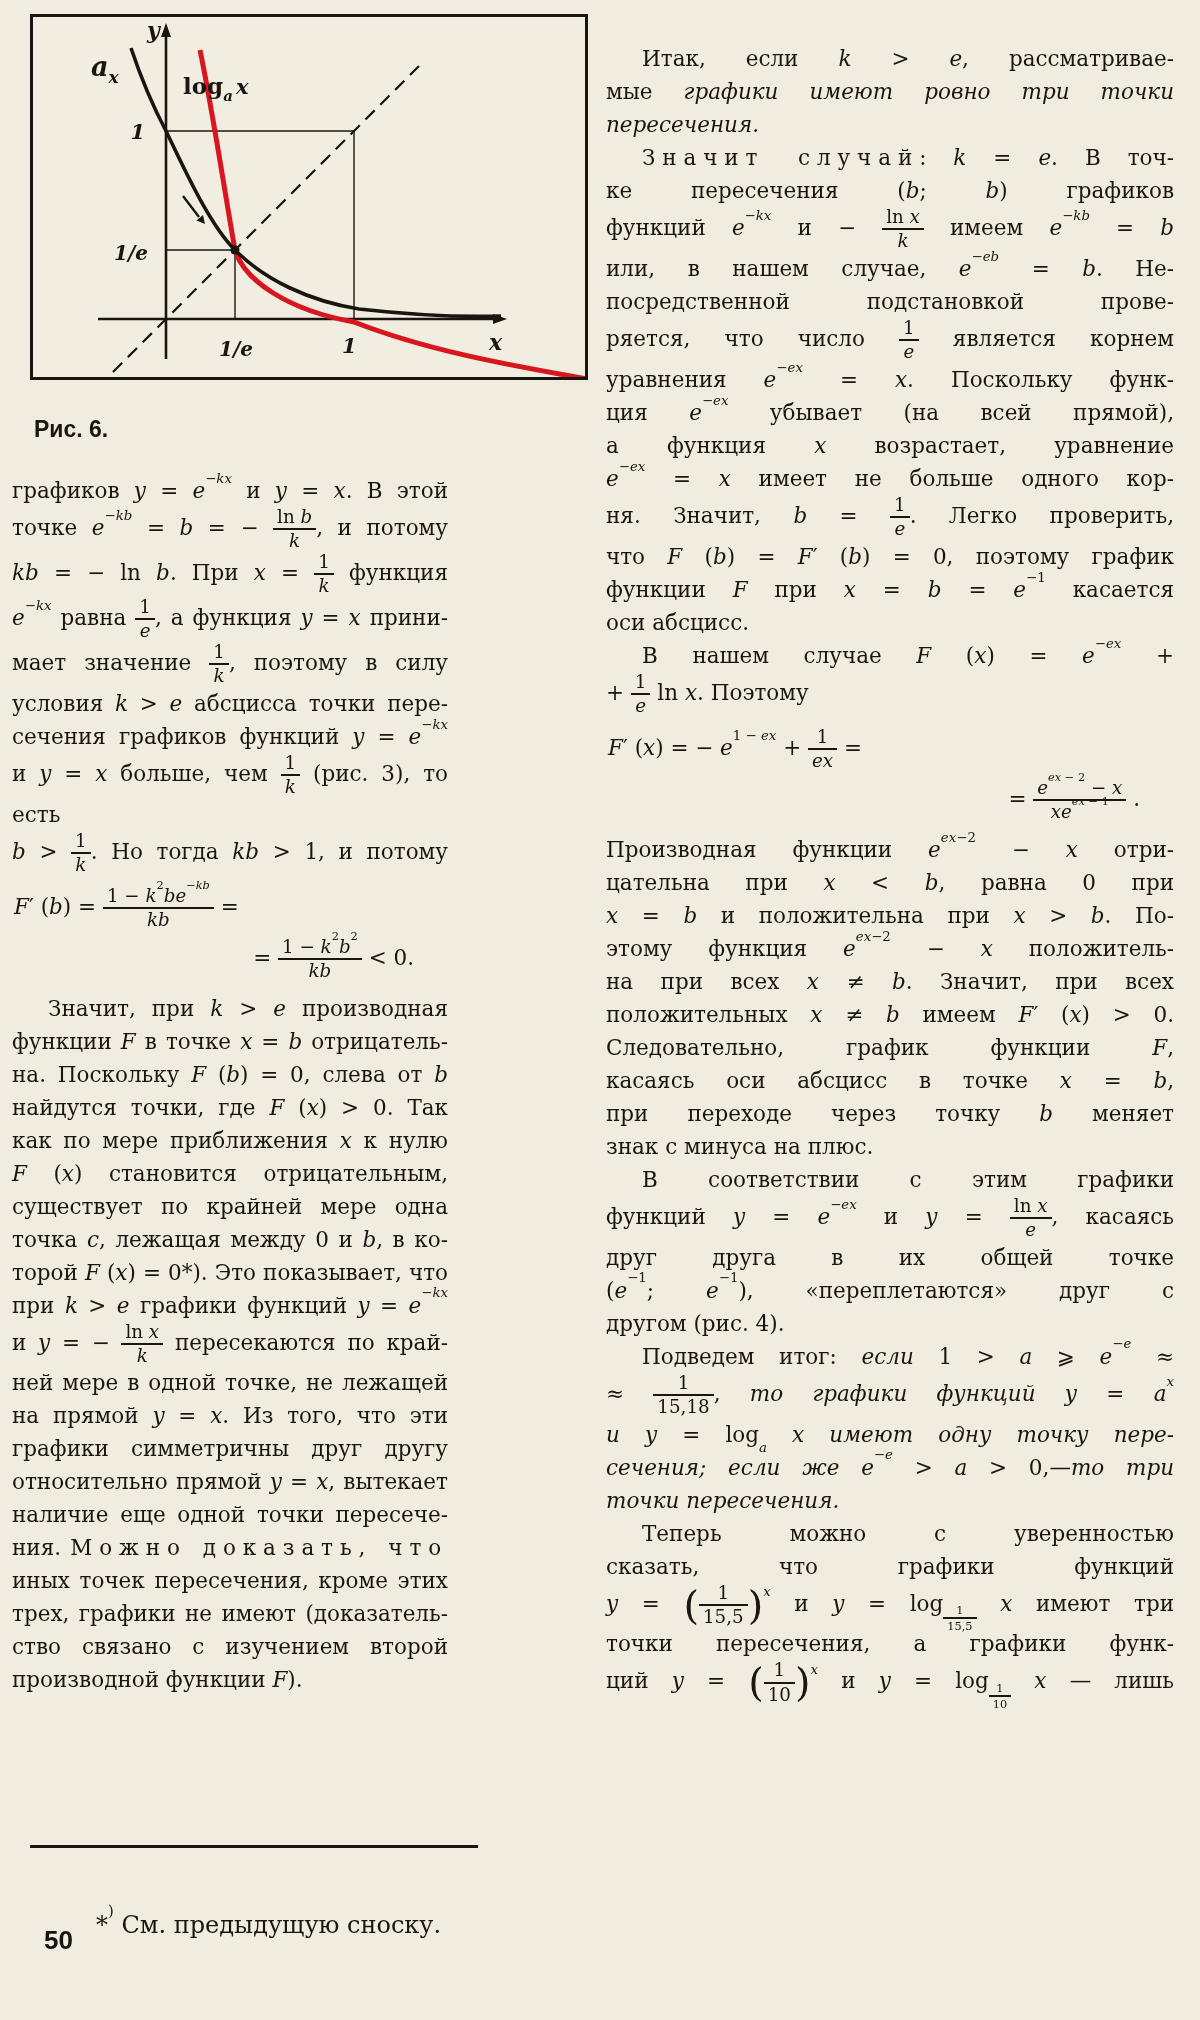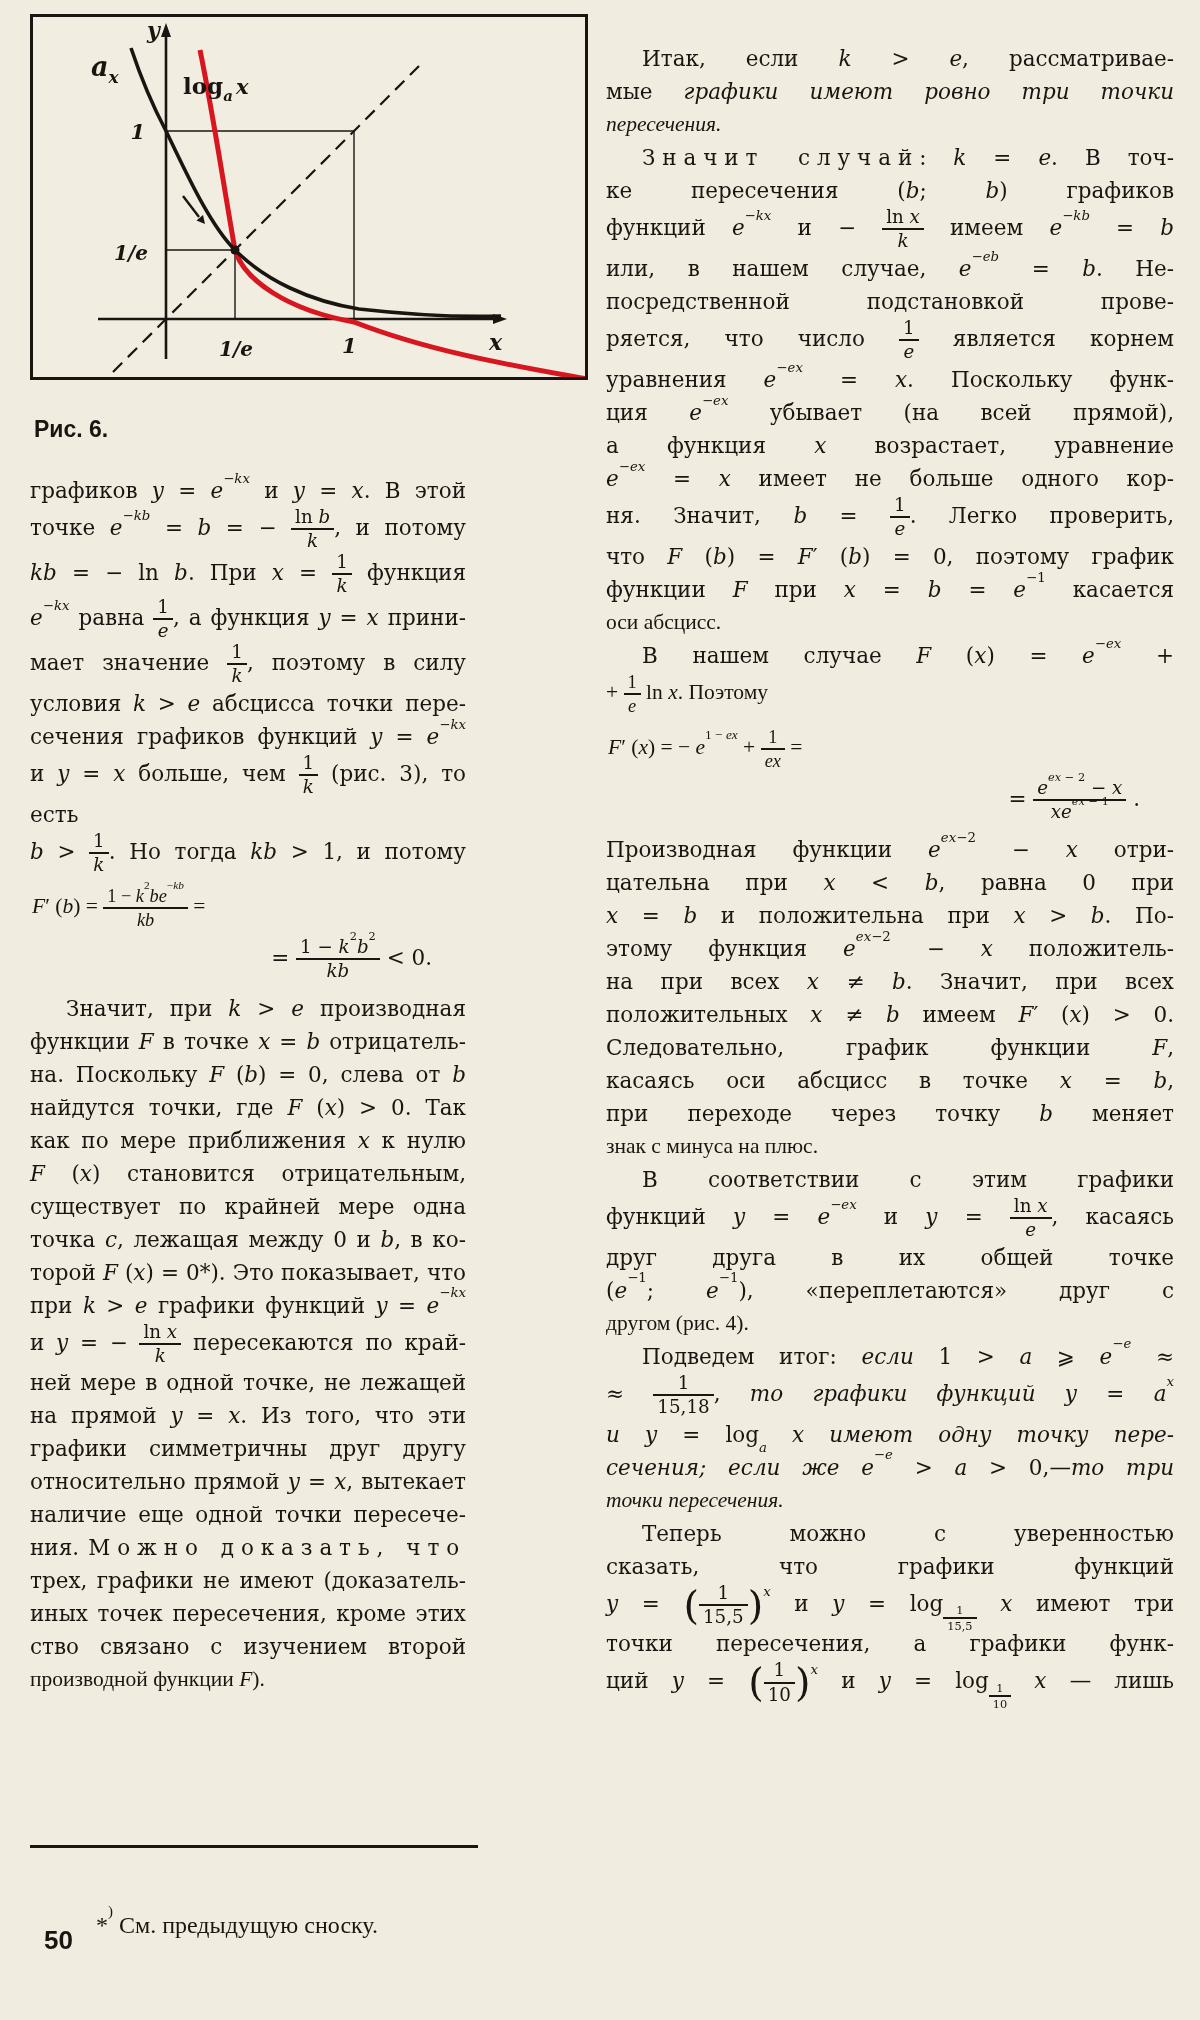--- a/index.html
+++ b/index.html
@@ -5,24 +5,24 @@
   html,body{margin:0;padding:0;}
   body{background:#d8d4c8;}
   .page{position:relative;width:1200px;height:2020px;background:#f0ecdf;overflow:hidden;
         font-family:"DejaVu Serif",serif;color:#1a1510;}
   .figure{position:absolute;left:30px;top:14px;width:558px;height:366px;
           border:3px solid #1a1510;box-sizing:border-box;background:#f1ede1;}
   .figure svg{width:100%;height:100%;display:block;}
   .caption{position:absolute;left:34px;top:416px;font-family:"Liberation Sans",sans-serif;
            font-weight:bold;font-size:23px;}
   .col{position:absolute;font-size:21.5px;}
-  .col-left{left:30px;top:474px;width:436px;}
+  .col-left{left:12px;top:474px;width:436px;}
   .col-right{left:606px;top:42px;width:568px;}
   .line{line-height:33px;text-align:justify;text-align-last:justify;}
-  .line.l,.line.li,.line.fl{text-align:left;text-align-last:left;font-family:Liberation Serif, serif;}
+  .line.l,.line.li,.line.fl{text-align:left;text-align-last:left;}
   .line.fr{text-align:right;text-align-last:right;margin-right:34px;}
   .line.ji,.line.li{text-indent:36px;}
   .line.fl{margin:10px 0 6px 2px;}
   .line.fr{margin-top:6px;margin-bottom:10px;}
   i{font-style:italic;}
   sup{font-size:0.62em;line-height:0;position:relative;top:-0.52em;}
   sub{font-size:0.62em;line-height:0;position:relative;top:0.42em;}
   .frac{display:inline-block;vertical-align:middle;text-align:center;text-align-last:center;
         font-size:0.85em;line-height:1.12;text-indent:0;}
   .fn{display:block;border-bottom:2px solid #1a1510;padding:0 4px 1px;}
@@ -100,22 +100,22 @@
       <div class="line">точка <i>c</i>, лежащая между 0 и <i>b</i>, в ко-</div>
       <div class="line">торой <i>F</i> (<i>x</i>) = 0*). Это показывает, что</div>
       <div class="line">при <i>k</i> &gt; <i>e</i> графики функций <i>y</i> = <i>e</i><sup>−<i>kx</i></sup></div>
       <div class="line">и <i>y</i> = − <span class="frac"><span class="fn">ln <i>x</i></span><span class="fd"><i>k</i></span></span> пересекаются по край-</div>
       <div class="line">ней мере в одной точке, не лежащей</div>
       <div class="line">на прямой <i>y</i> = <i>x</i>. Из того, что эти</div>
       <div class="line">графики симметричны друг другу</div>
       <div class="line">относительно прямой <i>y</i> = <i>x</i>, вытекает</div>
       <div class="line">наличие еще одной точки пересече-</div>
       <div class="line">ния. <span class="sp">Можно доказать, что</span></div>
+      <div class="line">иных точек пересечения, кроме этих</div>
       <div class="line">трех, графики не имеют (доказатель-</div>
-      <div class="line">иных точек пересечения, кроме этих</div>
       <div class="line">ство связано с изучением второй</div>
       <div class="line l">производной функции <i>F</i>).</div>
     </div>
 
   <div class="col col-right">
       <div class="line ji">Итак, если <i>k</i> &gt; <i>e</i>, рассматривае-</div>
       <div class="line">мые <i>графики имеют ровно три точки</i></div>
       <div class="line l"><i>пересечения.</i></div>
       <div class="line ji"><span class="sp">Значит случай</span>: <i>k</i> = <i>e</i>. В точ-</div>
       <div class="line">ке пересечения (<i>b</i>; <i>b</i>) графиков</div>

